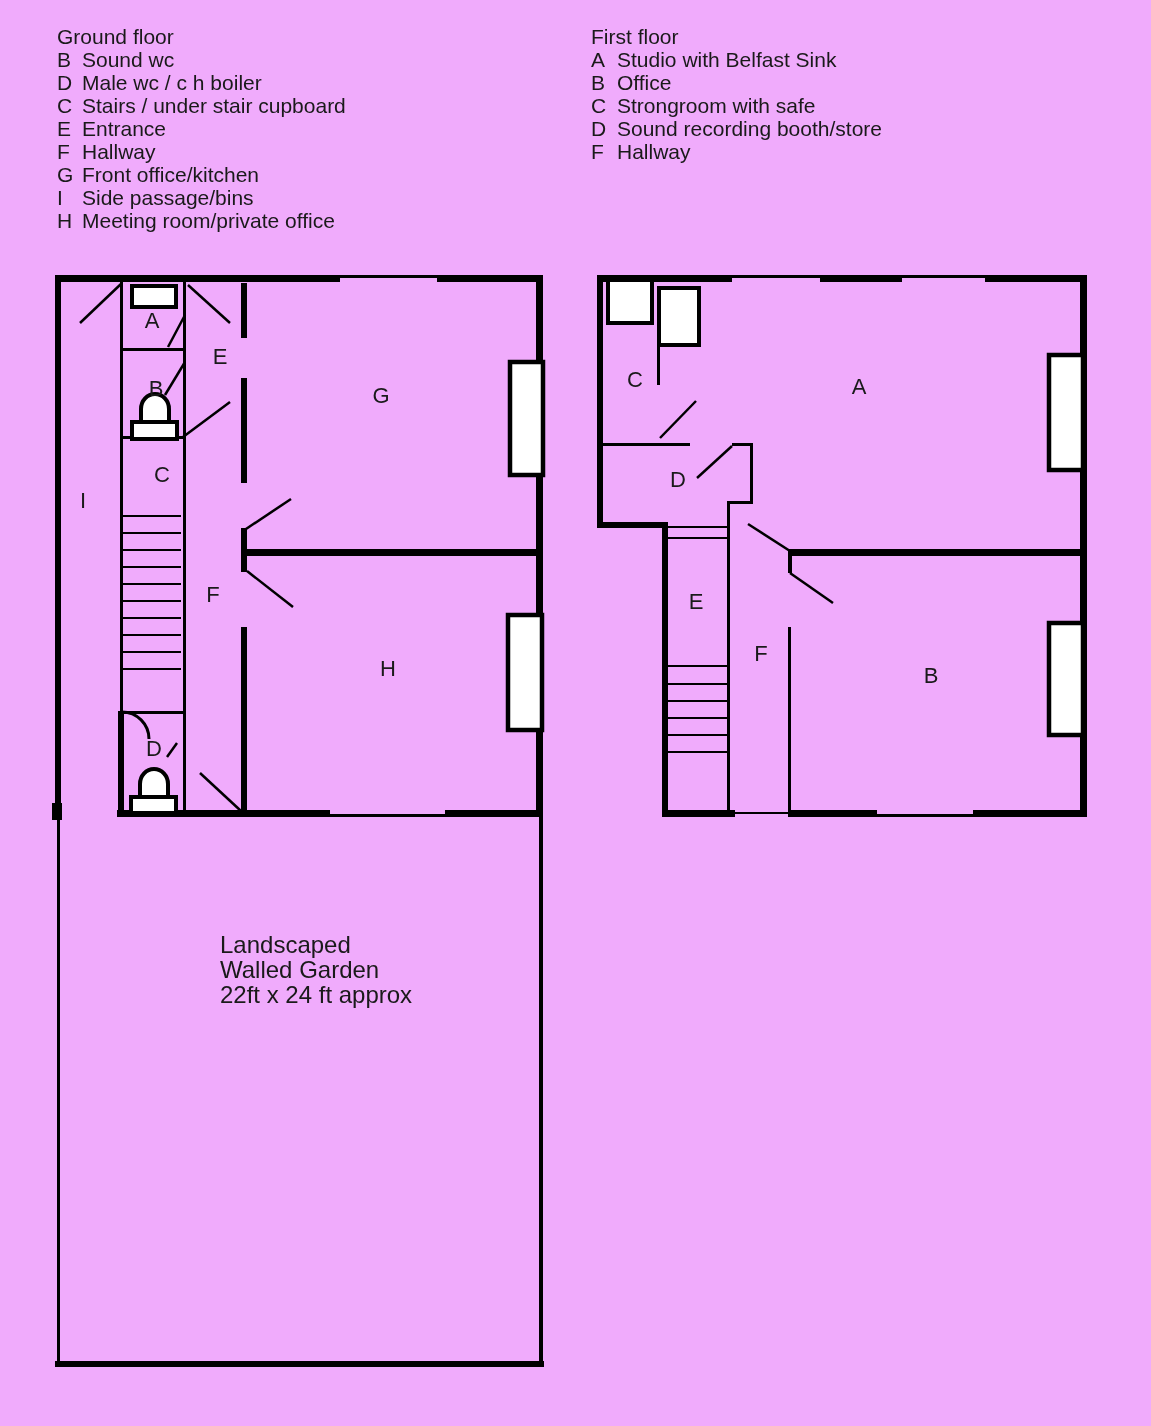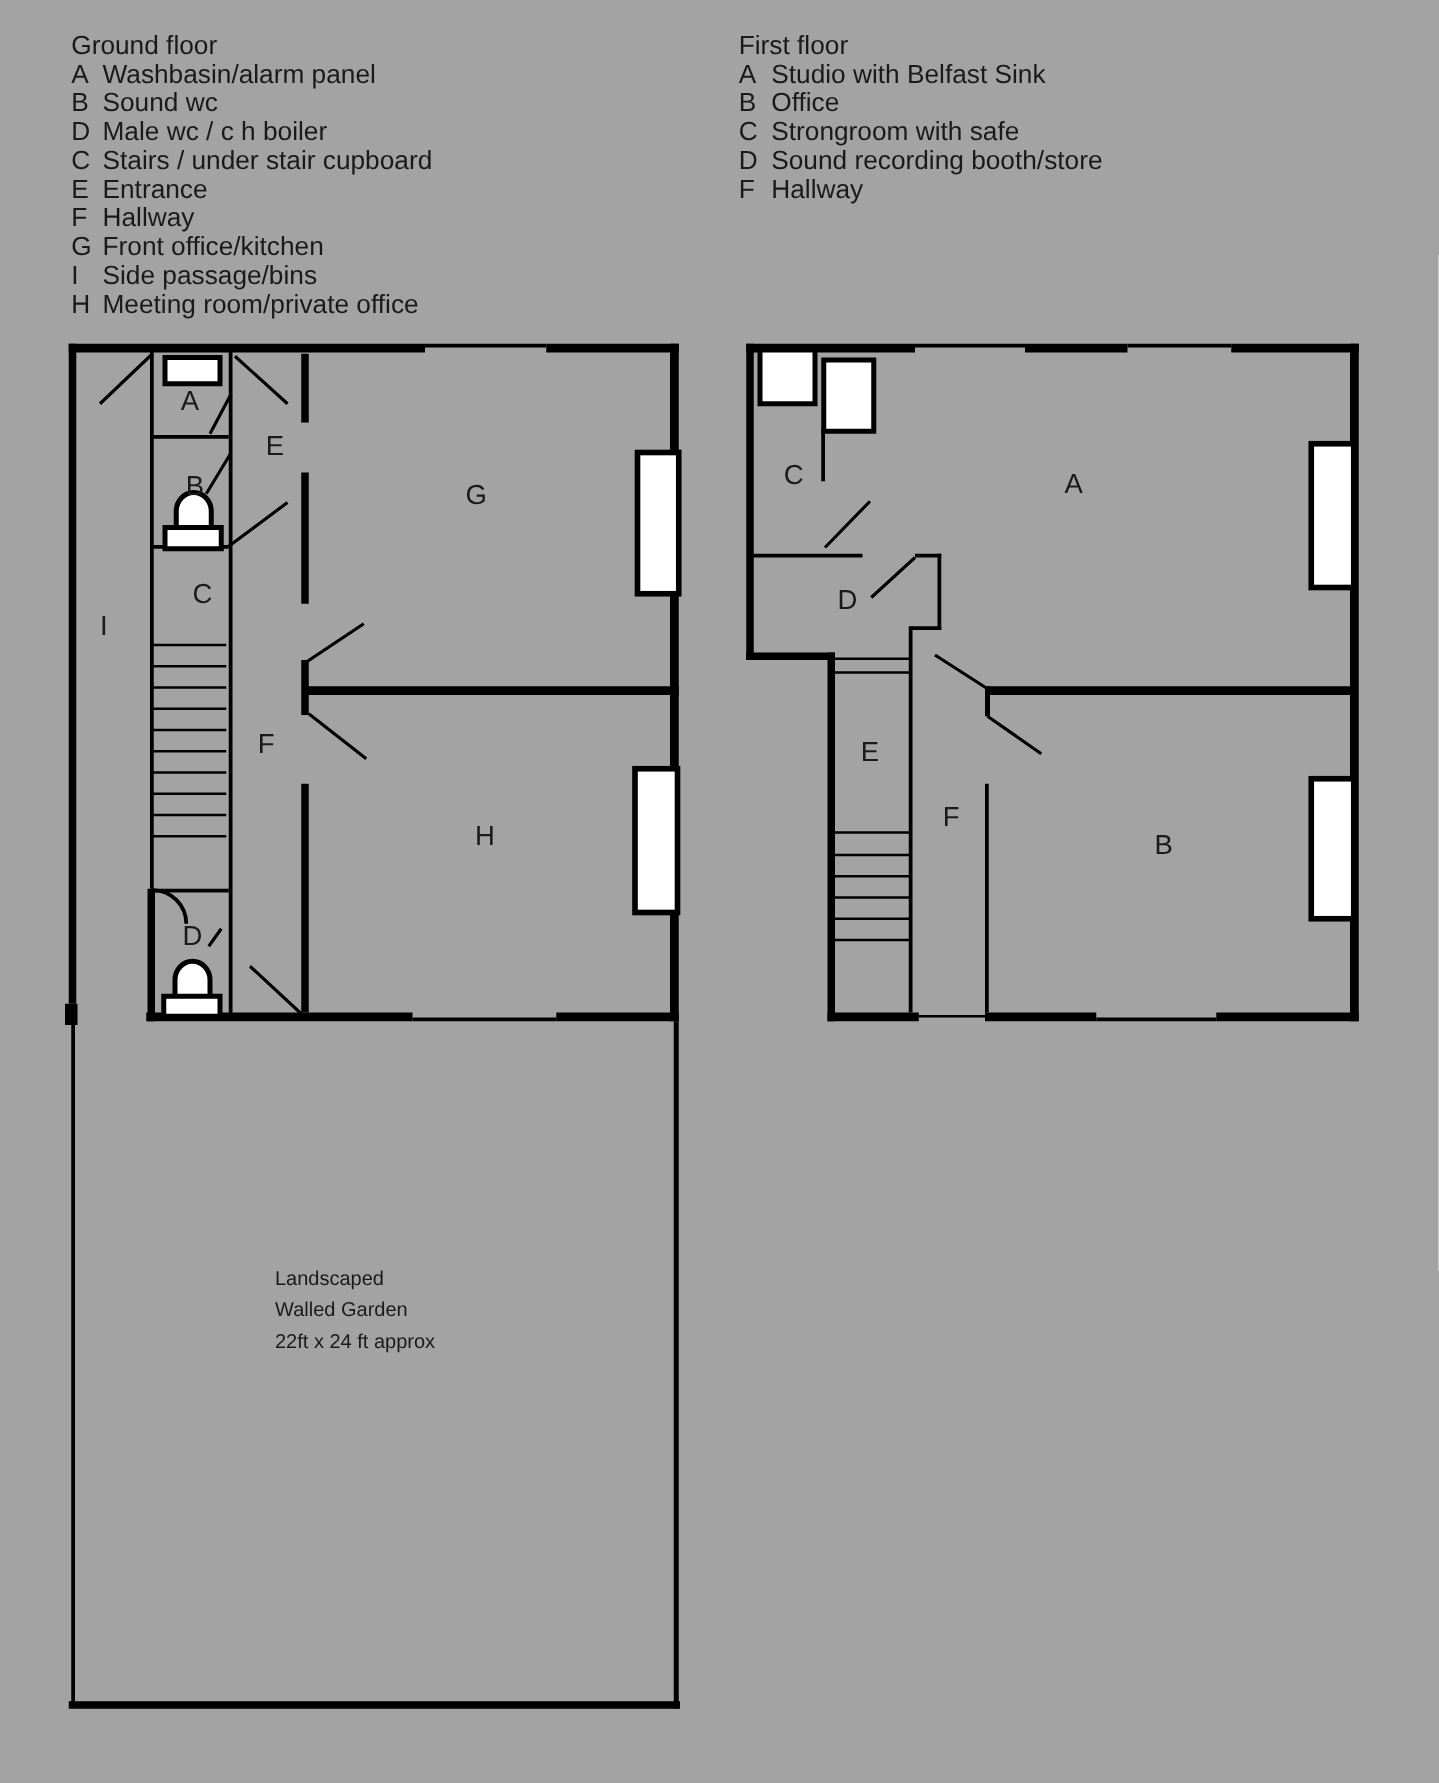--- a/index.html
+++ b/index.html
@@ -1,35 +1,34 @@
 <!DOCTYPE html>
 <html><head>
 <meta charset="utf-8">
 <style>
   html,body{margin:0;padding:0;background:#ffffff;}
   .canvas{
-    position:relative;width:1151px;height:1426px;background:#a3a3a3;overflow:hidden;
+    position:relative;width:1151px;height:1426px;background:#f0abfc;overflow:hidden;
     font-family:"Liberation Sans","DejaVu Sans",sans-serif;color:#111;
   }
   .legend{position:absolute;font-size:21px;line-height:23px;color:#1a1a1a;}
   .legend .legend-title{margin-bottom:0;}
   .legend-row{white-space:nowrap;}
   .legend-row .k{display:inline-block;width:25px;}
-  .garden-text{position:absolute;left:220px;top:1011px;font-size:16px;line-height:25px;color:#1a1a1a;}
+  .garden-text{position:absolute;left:220px;top:932px;font-size:24px;line-height:25px;color:#1a1a1a;}
   svg{position:absolute;left:0;top:0;}
   svg text{font-family:"Liberation Sans","DejaVu Sans",sans-serif;font-size:22px;fill:#1a1a1a;}
 </style>
 </head>
 <body>
 
 <div class="canvas">
 
   <div class="legend" style="left:57px;top:25px;">
     <div class="legend-title">Ground floor</div>
-    <div class="legend-row"><span class="k">A</span><span class="v">Washbasin/alarm panel</span></div>
     <div class="legend-row"><span class="k">B</span><span class="v">Sound wc</span></div>
     <div class="legend-row"><span class="k">D</span><span class="v">Male wc / c h boiler</span></div>
     <div class="legend-row"><span class="k">C</span><span class="v">Stairs / under stair cupboard</span></div>
     <div class="legend-row"><span class="k">E</span><span class="v">Entrance</span></div>
     <div class="legend-row"><span class="k">F</span><span class="v">Hallway</span></div>
     <div class="legend-row"><span class="k">G</span><span class="v">Front office/kitchen</span></div>
     <div class="legend-row"><span class="k">I</span><span class="v">Side passage/bins</span></div>
     <div class="legend-row"><span class="k">H</span><span class="v">Meeting room/private office</span></div>
   </div>
 

